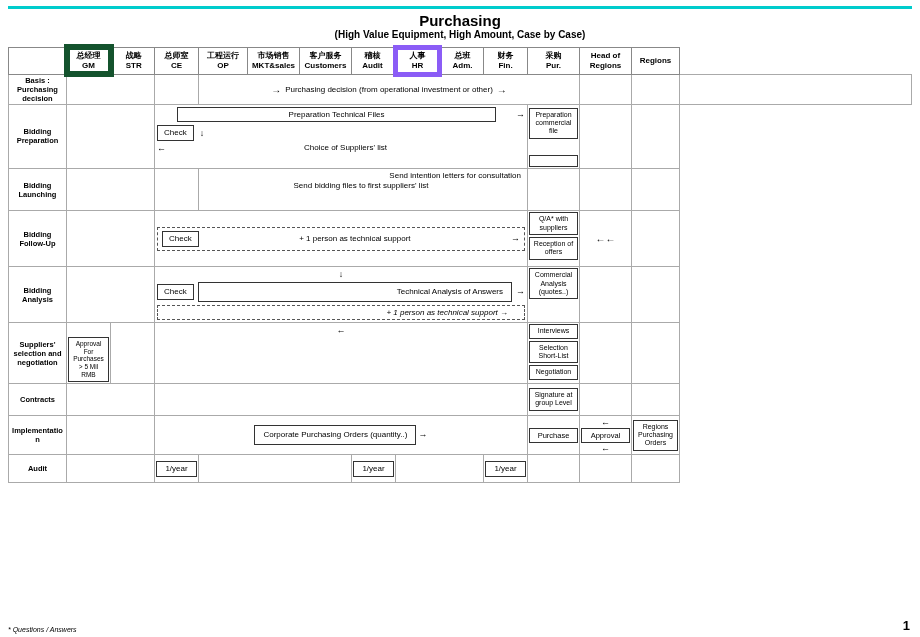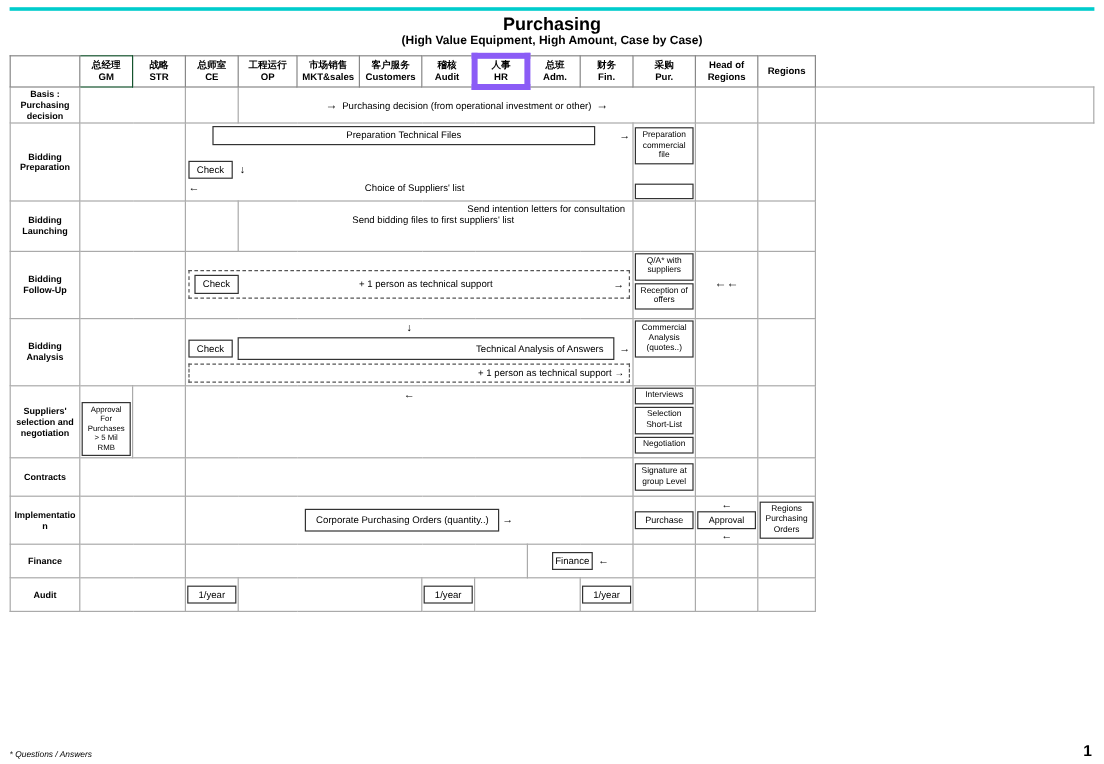--- a/index.html
+++ b/index.html
@@ -102,21 +102,21 @@
       <col style="width:44px">
       <col style="width:44px">
       <col style="width:52px">
       <col style="width:52px">
       <col style="width:48px">
     </colgroup>
 
     <thead>
       <tr>
         <th style="border:1px solid #888;"></th>
-        <th style="border:1px solid #14532d;">
+        <th style="border:6px solid #14532d;">
           <div style="font-size:8px;">总经理</div>
           <div style="font-size:8px;">GM</div>
         </th>
         <th style="border:1px solid #888;">
           <div style="font-size:8px;">战略</div>
           <div style="font-size:8px;">STR</div>
         </th>
         <th style="border:1px solid #888;">
           <div style="font-size:8px;">总师室</div>
           <div style="font-size:8px;">CE</div>
@@ -176,21 +176,21 @@
         </td>
         <td style="border:1px solid #aaa;"></td>
         <td style="border:1px solid #aaa;"></td>
         <td style="border:1px solid #aaa;"></td>
       </tr>
 
       <tr style="height:58px;">
         <td class="phase-cell" style="font-size:7.5px; line-height:1.2;">Bidding<br>Preparation</td>
         <td colspan="2" style="border:1px solid #aaa;"></td>
         <td colspan="8" style="border:1px solid #aaa; padding:2px; vertical-align:top;">
-          <div style="display:flex; align-items:center; justify-content:space-between; margin-bottom:13px;">
+          <div style="display:flex; align-items:center; justify-content:space-between; margin-bottom:3px;">
             <span style="font-size:9px;"></span>
             <div style="border:1px solid #333; padding:2px 8px; font-size:8px; text-align:center; flex:1; margin:0 20px;">Preparation Technical Files</div>
             <span style="font-size:9px;">→</span>
           </div>
           <div style="display:flex; align-items:center; margin-bottom:2px;">
             <div style="border:1px solid #333; padding:2px 6px; font-size:8px;">Check</div>
             <span style="font-size:9px; margin-left:6px;">↓</span>
           </div>
           <div style="display:flex; align-items:center; margin-top:2px;">
             <span style="font-size:9px;">←</span>
@@ -242,21 +242,21 @@
       <tr style="height:52px;">
         <td class="phase-cell" style="font-size:7.5px; line-height:1.2;">Bidding<br>Analysis</td>
         <td colspan="2" style="border:1px solid #aaa;"></td>
         <td colspan="8" style="border:1px solid #aaa; padding:2px; vertical-align:top;">
           <div style="text-align:center; font-size:9px; margin-bottom:2px;">↓</div>
           <div style="display:flex; align-items:center; gap:4px;">
             <div style="border:1px solid #333; padding:2px 6px; font-size:8px; white-space:nowrap;">Check</div>
             <div style="border:1px solid #333; padding:4px 8px; font-size:8px; flex:1; text-align:right;">Technical Analysis of Answers</div>
             <span style="font-size:9px;">→</span>
           </div>
-          <div style="border:1px dashed #555; margin-top:3px; padding:2px 4px; display:flex; justify-content:flex-end; font-size:8px;">
+          <div style="border:1px dashed #555; margin-top:3px; padding:2px 16px; display:flex; justify-content:flex-end; font-size:8px;font-style:italic;">
             + 1 person as technical support →
           </div>
         </td>
         <td style="border:1px solid #aaa; vertical-align:top; padding:1px;">
           <div style="border:1px solid #333; font-size:7px; padding:2px; text-align:center; line-height:1.2;">Commercial<br>Analysis<br>(quotes..)</div>
         </td>
         <td style="border:1px solid #aaa;"></td>
         <td style="border:1px solid #aaa;"></td>
       </tr>
 
@@ -302,32 +302,20 @@
         <td style="border:1px solid #aaa; vertical-align:middle; text-align:center; padding:1px;">
           <div style="font-size:9px;">←</div>
           <div style="border:1px solid #333; font-size:7.5px; padding:2px; text-align:center;">Approval</div>
           <div style="font-size:9px;">←</div>
         </td>
         <td style="border:1px solid #aaa; vertical-align:middle; padding:1px;">
           <div style="border:1px solid #333; font-size:7px; padding:2px; text-align:center; line-height:1.2;">Regions<br>Purchasing<br>Orders</div>
         </td>
       </tr>
 
-      <tr style="height:28px;">
-        <td class="phase-cell" style="font-size:7.5px;">Finance</td>
-        <td colspan="2" style="border:1px solid #aaa;"></td>
-        <td colspan="6" style="border:1px solid #aaa;"></td>
-        <td colspan="2" style="border:1px solid #aaa; text-align:center; vertical-align:middle; padding:1px;">
-          <div style="border:1px solid #333; font-size:8px; padding:2px; text-align:center; display:inline-block;">Finance</div>
-          <span style="font-size:9px; margin-left:2px;">←</span>
-        </td>
-        <td style="border:1px solid #aaa;"></td>
-        <td style="border:1px solid #aaa;"></td>
-        <td style="border:1px solid #aaa;"></td>
-      </tr>
 
       <tr style="height:28px;">
         <td class="phase-cell" style="font-size:7.5px;">Audit</td>
         <td colspan="2" style="border:1px solid #aaa;"></td>
         <td style="border:1px solid #aaa; text-align:center; vertical-align:middle; padding:1px;">
           <div style="border:1px solid #333; font-size:8px; padding:2px; text-align:center;">1/year</div>
         </td>
         <td colspan="3" style="border:1px solid #aaa;"></td>
         <td style="border:1px solid #aaa; text-align:center; vertical-align:middle; padding:1px;">
           <div style="border:1px solid #333; font-size:8px; padding:2px; text-align:center;">1/year</div>

